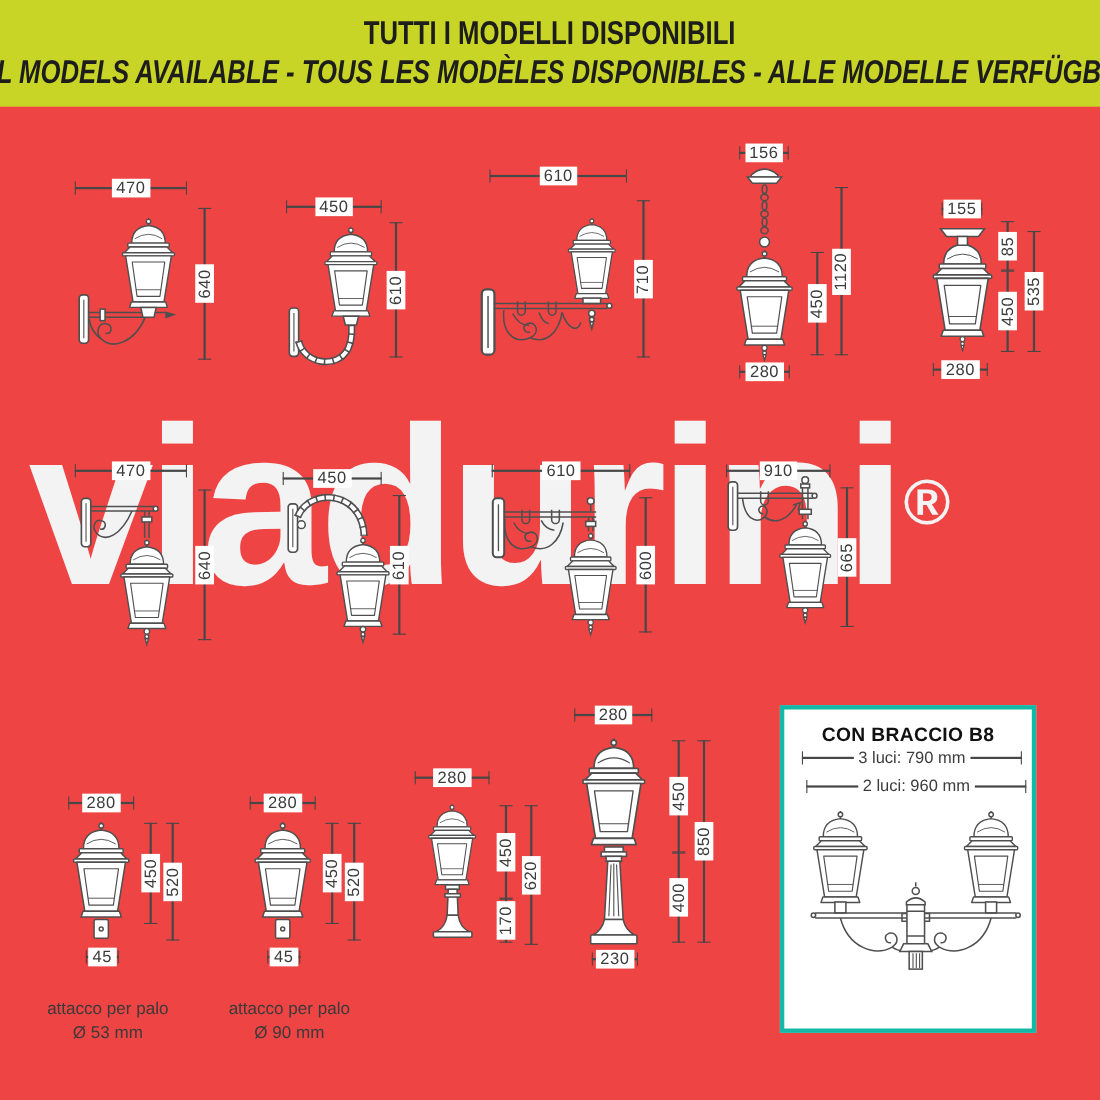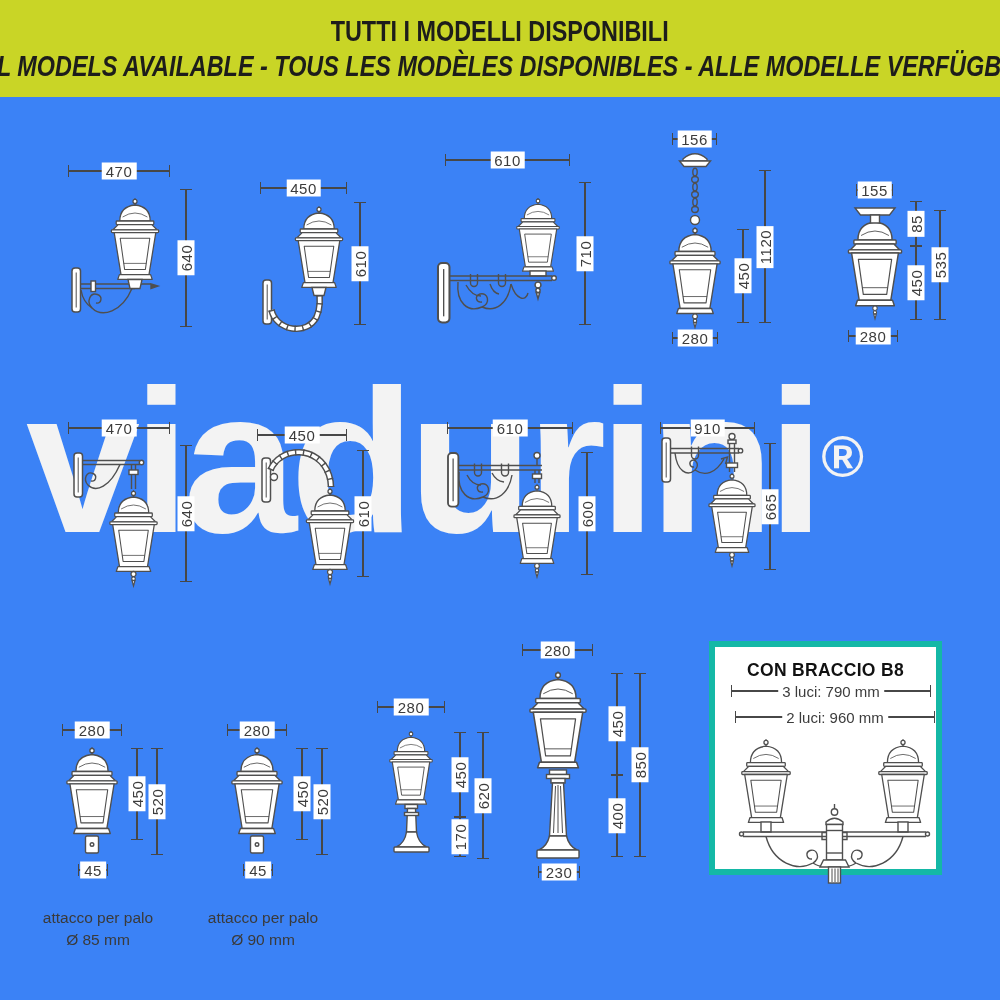--- a/index.html
+++ b/index.html
@@ -1,16 +1,16 @@
 <!DOCTYPE html>
 <html><head>
 <meta charset="utf-8">
 <style>
   html,body{margin:0;padding:0;background:#fff;}
-  .page{position:relative;width:1000px;height:1000px;background:#3b82f6;overflow:hidden;
+  .page{position:relative;width:1000px;height:1000px;background:#ef4444;overflow:hidden;
         font-family:"Liberation Sans",sans-serif;}
   
   .banner{position:absolute;left:0;top:0;width:1000px;height:97px;background:#c9d526;
           display:flex;flex-direction:column;align-items:center;justify-content:center;gap:1px;}
   .banner .t1{font-size:30px;font-weight:bold;color:#1d1d1b;white-space:nowrap;
               transform:scaleX(.78);letter-spacing:0;}
   .banner .t2{font-size:30px;font-weight:bold;font-style:italic;color:#1d1d1b;white-space:nowrap;
               transform:scaleX(.78);}
   
   .wm{position:absolute;left:26px;top:350px;width:960px;color:#f3f3f3;font-weight:bold;
@@ -29,22 +29,22 @@
   .vdim::before,.vdim::after{content:"";position:absolute;left:2px;width:12px;height:1.3px;background:#474747;}
   .vdim::before{top:0;}.vdim::after{bottom:0;}
   .dlbl{position:absolute;left:50%;top:50%;background:#fff;padding:0 4px;
         font-size:15px;color:#3c3c3c;letter-spacing:.5px;white-space:nowrap;
         transform:translate(-50%,-50%);}
   .vdim .dlbl{transform:translate(-50%,-50%) rotate(-90deg);}
   
   .caption{position:absolute;width:170px;text-align:center;font-size:15.5px;color:#3a3a3a;
            line-height:22px;z-index:2;}
   
-  .bbox{position:absolute;left:709px;top:641px;width:233px;height:234px;background:#fff;
-        border:6px solid #14b8a6;box-sizing:border-box;z-index:1;}
+  .bbox{position:absolute;left:709px;top:641px;width:233px;height:298px;background:#fff;
+        border:4px solid #14b8a6;box-sizing:border-box;z-index:1;}
   .bbox .btitle{position:absolute;left:0;top:13px;width:100%;text-align:center;
                 font-size:17.5px;font-weight:bold;color:#111;letter-spacing:.3px;}
   .bbox svg.draw{position:absolute;left:0;top:84px;width:229px;height:153px;}
 </style>
 </head>
 <body>
 
 <div class="page">
 
   <svg width="0" height="0" style="position:absolute">
@@ -485,20 +485,20 @@
         <rect x="113.5" y="136" width="12" height="16" fill="#fff"></rect>
         <line x1="117" y1="137.5" x2="117" y2="151" stroke-width="1"></line>
         <line x1="120" y1="137.5" x2="120" y2="151" stroke-width="1"></line>
         <line x1="123" y1="137.5" x2="123" y2="151" stroke-width="1"></line>
       </g>
     </svg>
   </section>
 
   <div class="caption" style="left:13px;top:907px">
     <div>attacco per palo</div>
-    <div>Ø 85 mm</div>
+    <div>Ø 53 mm</div>
   </div>
   <div class="caption" style="left:178px;top:907px">
     <div>attacco per palo</div>
     <div>Ø 90 mm</div>
   </div>
 
 </div>
 
 </body></html>

